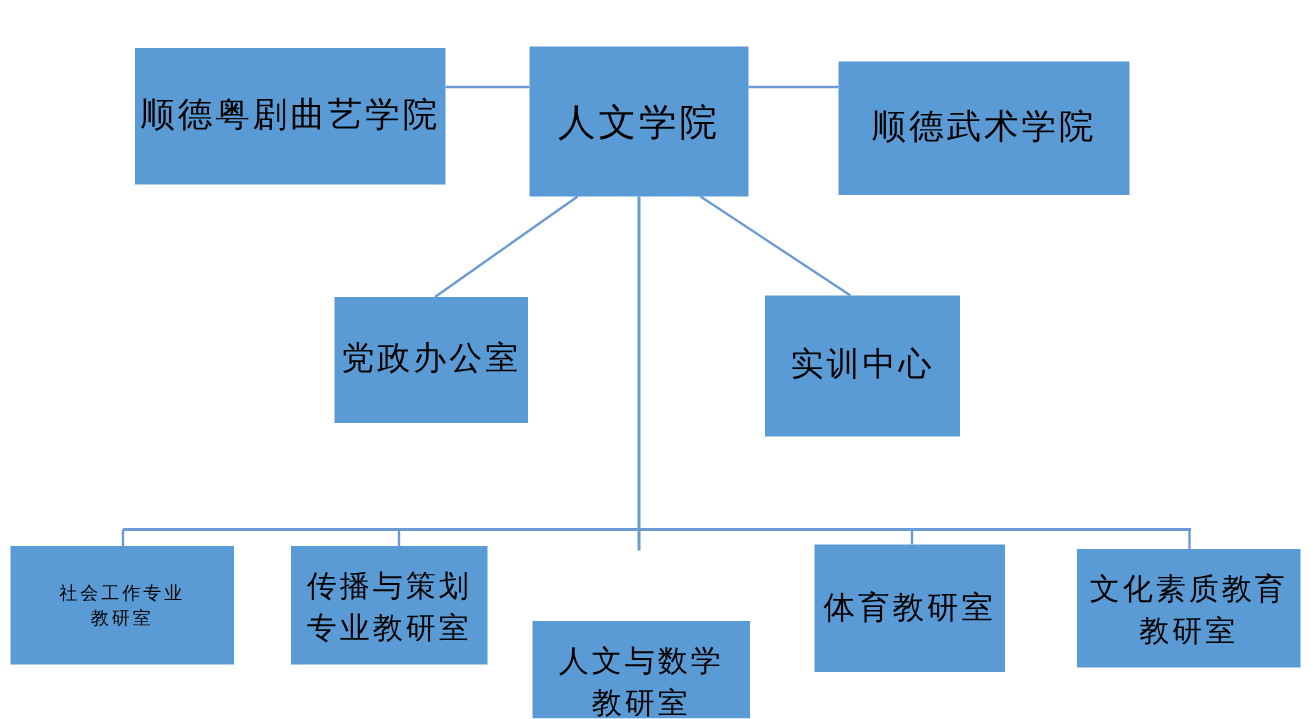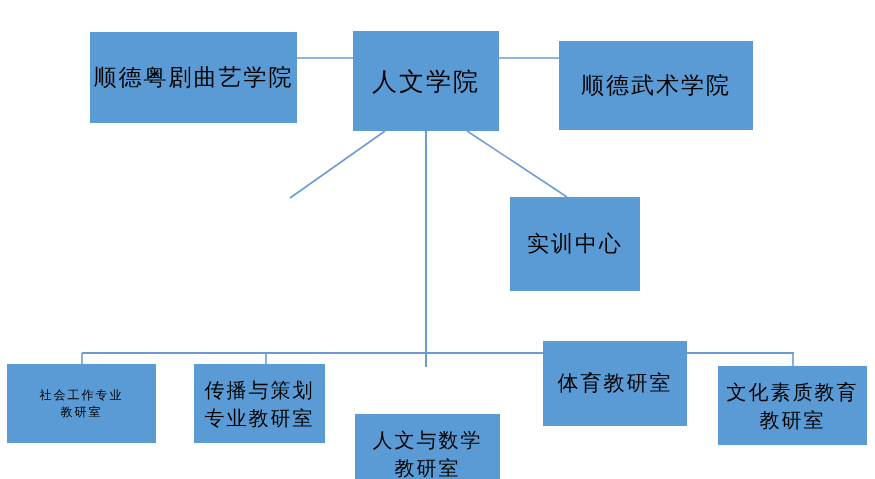--- a/index.html
+++ b/index.html
@@ -39,21 +39,21 @@
   .node-opera      { left: 90px;  top: 32px;  width: 207px; height: 91px;  font-size: 23px; }
   .node-humanities { left: 353px; top: 31px;  width: 146px; height: 100px; font-size: 25px; }
   .node-martial    { left: 559px; top: 23px;  width: 194px; height: 89px;  font-size: 23px; margin-top: 18px; }
   
   .node-party      { left: 223px; top: 198px; width: 129px; height: 84px;  font-size: 22px; }
   .node-training   { left: 510px; top: 197px; width: 130px; height: 94px;  font-size: 22px; }
   
   .node-social     { left: 7px;   top: 364px; width: 149px; height: 79px;  font-size: 12px; }
   .node-comm       { left: 194px; top: 364px; width: 131px; height: 79px;  font-size: 20px; }
   .node-humath     { left: 355px; top: 367px; width: 145px; height: 80px;  font-size: 20px; margin-top: 47px; }
-  .node-pe         { left: 543px; top: 341px; width: 144px; height: 85px;  font-size: 21px; }
+  .node-pe         { left: 543px; top: 363px; width: 127px; height: 85px;  font-size: 21px; }
   .node-culture    { left: 718px; top: 366px; width: 149px; height: 79px;  font-size: 20px; text-align: center; }
 </style>
 </head>
 <body>
 
 <div class="canvas">
 
   <svg class="connectors" viewBox="0 0 875 479" xmlns="http://www.w3.org/2000/svg">
 
     <line x1="297" y1="58" x2="353" y2="58" stroke="#6B9BD2" stroke-width="1.6"></line>
@@ -71,20 +71,21 @@
     <line x1="608" y1="353" x2="608" y2="363" stroke="#6B9BD2" stroke-width="1.6"></line>
     <line x1="793" y1="353" x2="793" y2="366" stroke="#6B9BD2" stroke-width="1.6"></line>
   </svg>
 
   <div class="node node-opera">顺德粤剧曲艺学院</div>
 
   <div class="node node-humanities">人文学院</div>
 
   <div class="node node-martial">顺德武术学院</div>
 
+  <div class="node node-party">党政办公室</div>
 
   <div class="node node-training">实训中心</div>
 
   <div class="node node-social">社会工作专业
 教研室</div>
 
   <div class="node node-comm">传播与策划
 专业教研室</div>
 
   <div class="node node-humath">人文与数学

